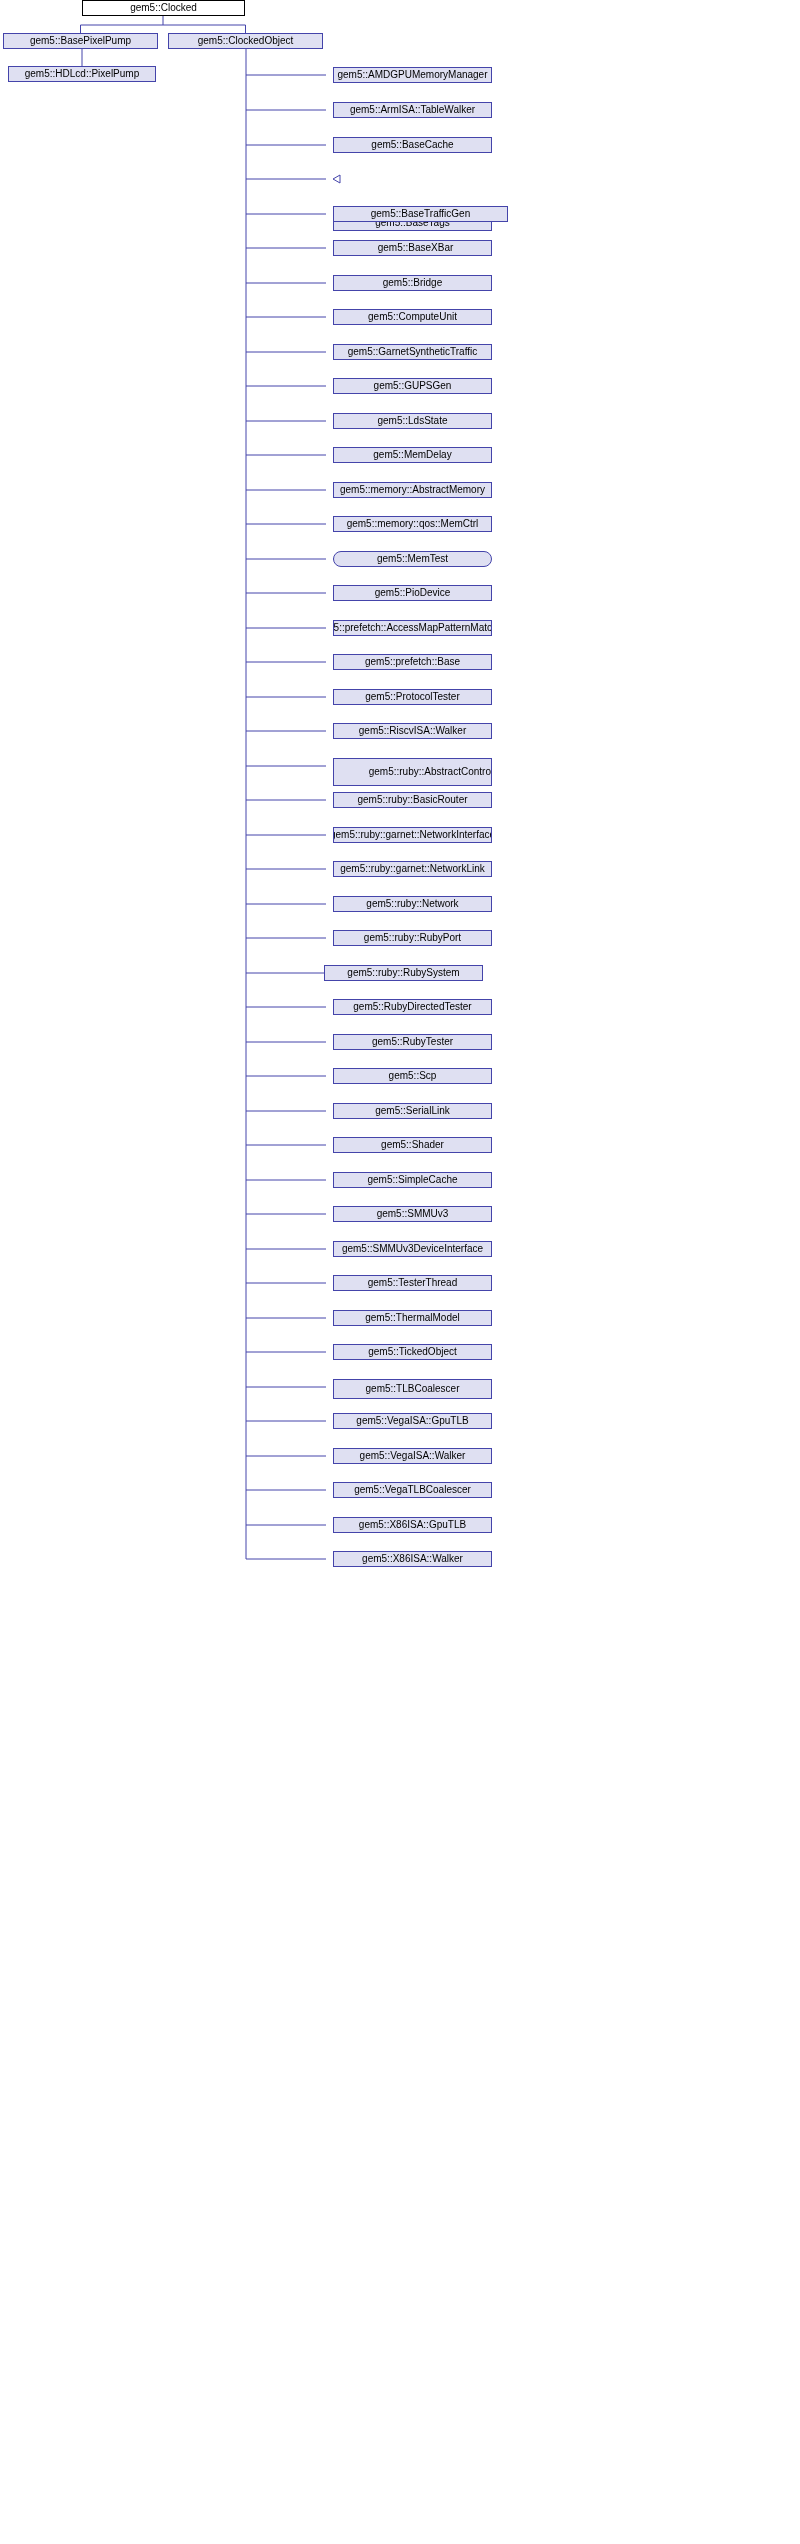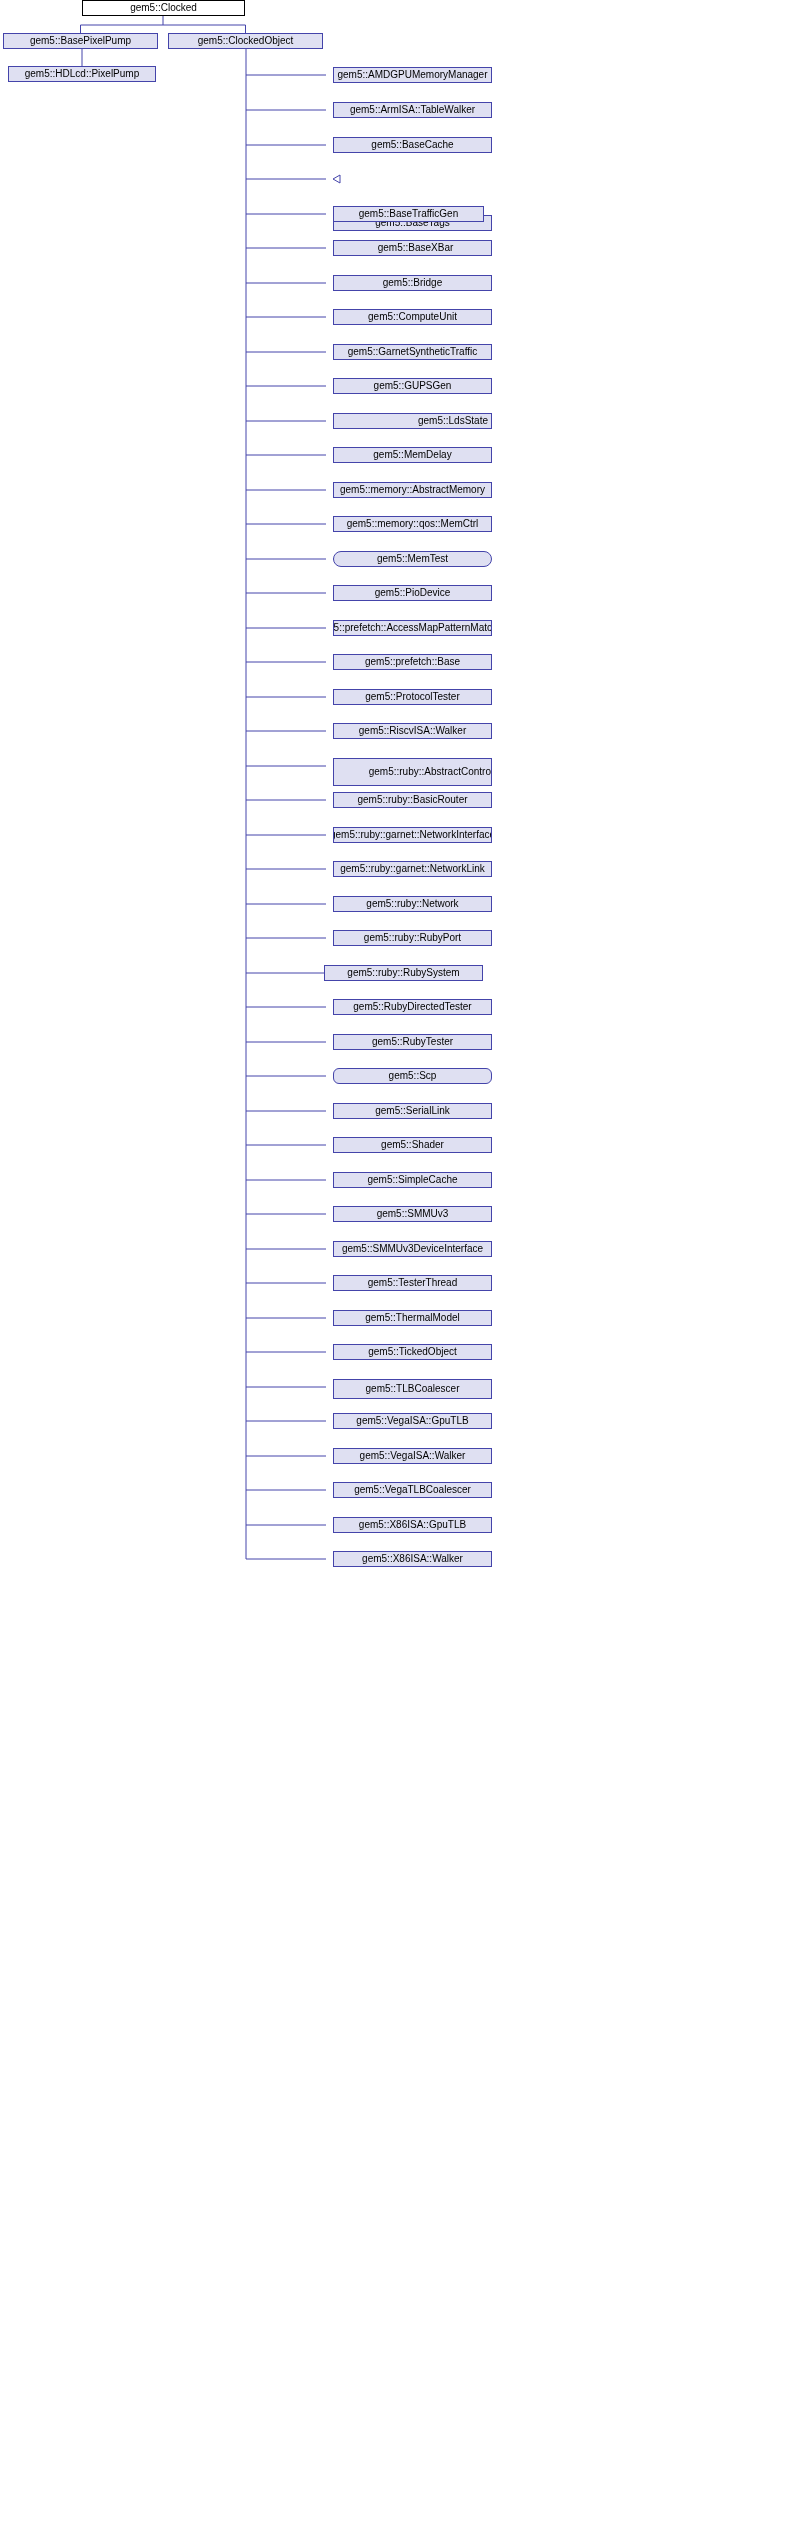--- a/index.html
+++ b/index.html
@@ -168,39 +168,39 @@
     </div>
     <div class="node" style="left: 333px; top: 102px; width: 159px; height: 16px;">
       <span>gem5::ArmISA::TableWalker</span>
     </div>
     <div class="node" style="left: 333px; top: 137px; width: 159px; height: 16px;">
       <span>gem5::BaseCache</span>
     </div>
     <div class="node" style="left: 333px; top: 171px; width: 159px; height: 16px; margin-top: 44px;">
       <span>gem5::BaseTags</span>
     </div>
-    <div class="node" style="left: 333px; top: 206px; width: 151px; height: 16px;">
+    <div class="node" style="left: 333px; top: 206px; width: 175px; height: 16px;">
       <span>gem5::BaseTrafficGen</span>
     </div>
     <div class="node" style="left: 333px; top: 240px; width: 159px; height: 16px; padding-left: 6px;">
       <span>gem5::BaseXBar</span>
     </div>
     <div class="node" style="left: 333px; top: 275px; width: 159px; height: 16px;">
       <span>gem5::Bridge</span>
     </div>
     <div class="node" style="left: 333px; top: 309px; width: 159px; height: 16px;">
       <span>gem5::ComputeUnit</span>
     </div>
     <div class="node" style="left: 333px; top: 344px; width: 159px; height: 16px;">
       <span>gem5::GarnetSyntheticTraffic</span>
     </div>
     <div class="node" style="left: 333px; top: 378px; width: 159px; height: 16px;">
       <span>gem5::GUPSGen</span>
     </div>
-    <div class="node" style="left: 333px; top: 413px; width: 159px; height: 16px; justify-content: flex-end;">
+    <div class="node" style="left: 333px; top: 413px; width: 159px; height: 16px;">
       <span>gem5::LdsState</span>
     </div>
     <div class="node" style="left: 333px; top: 447px; width: 159px; height: 16px;">
       <span>gem5::MemDelay</span>
     </div>
     <div class="node" style="left: 333px; top: 482px; width: 159px; height: 16px;">
       <span>gem5::memory::AbstractMemory</span>
     </div>
     <div class="node" style="left: 333px; top: 516px; width: 159px; height: 16px;">
       <span>gem5::memory::qos::MemCtrl</span>
@@ -243,21 +243,21 @@
     </div>
     <div class="node" style="left: 324px; top: 965px; width: 159px; height: 16px;">
       <span>gem5::ruby::RubySystem</span>
     </div>
     <div class="node" style="left: 333px; top: 999px; width: 159px; height: 16px;">
       <span>gem5::RubyDirectedTester</span>
     </div>
     <div class="node" style="left: 333px; top: 1034px; width: 159px; height: 16px;">
       <span>gem5::RubyTester</span>
     </div>
-    <div class="node" style="left: 333px; top: 1068px; width: 159px; height: 16px; border-radius: 6px;">
+    <div class="node" style="left: 333px; top: 1068px; width: 159px; height: 16px;">
       <span>gem5::Scp</span>
     </div>
     <div class="node" style="left: 333px; top: 1103px; width: 159px; height: 16px;">
       <span>gem5::SerialLink</span>
     </div>
     <div class="node" style="left: 333px; top: 1137px; width: 159px; height: 16px;">
       <span>gem5::Shader</span>
     </div>
     <div class="node" style="left: 333px; top: 1172px; width: 159px; height: 16px;">
       <span>gem5::SimpleCache</span>

